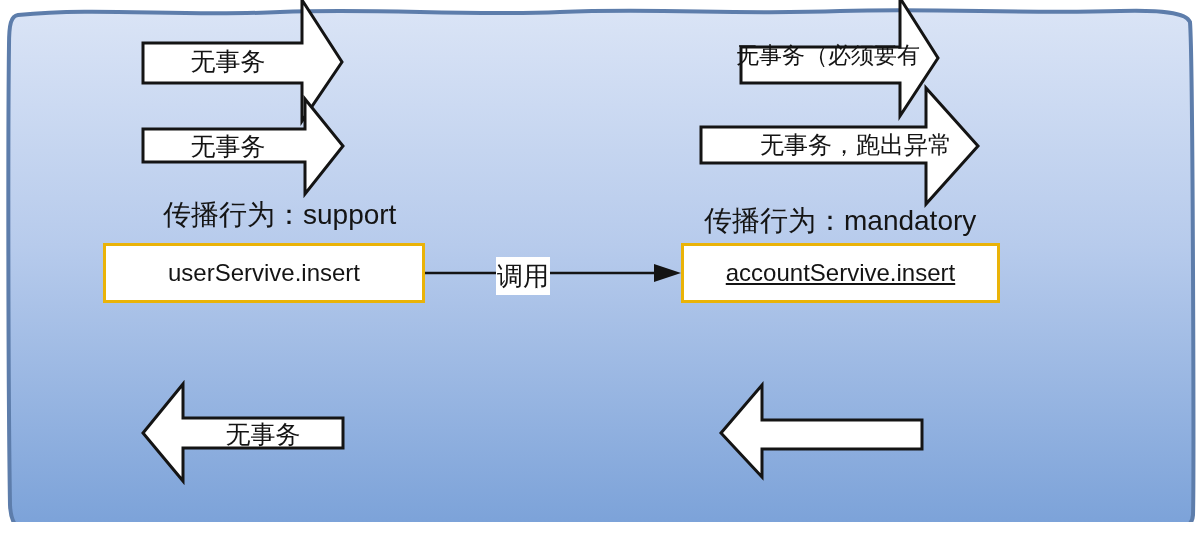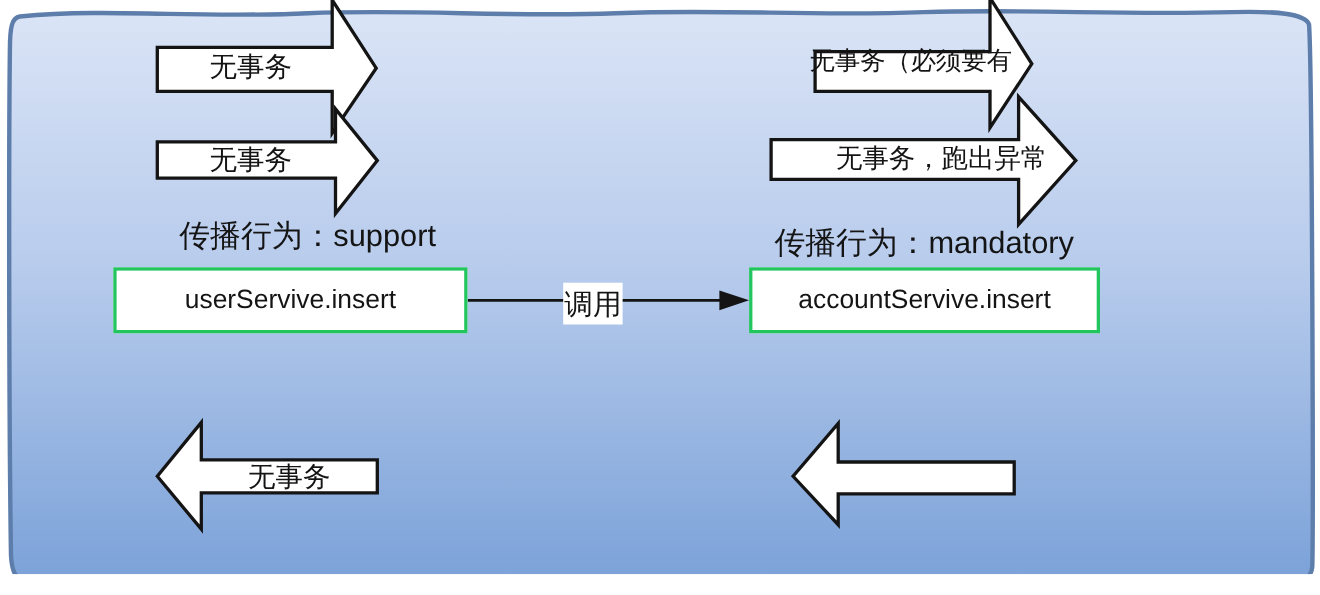--- a/index.html
+++ b/index.html
@@ -17,21 +17,21 @@
     text-align:center;
     color:#141414;
     white-space:nowrap;
     line-height:1.15;
   }
   .arrow-text{font-size:25px;}
   .prop-label{font-size:28px;text-align:left;}
   .service-box{
     position:absolute;
     background:#ffffff;
-    border:3px solid #22c55e;
+    border:3px solid #eab308;
     display:flex;align-items:center;justify-content:center;
     font-size:24px;
     box-sizing:border-box;
   }
   .call-label{
     position:absolute;
     background:#ffffff;
     display:flex;align-items:center;justify-content:center;
     font-size:26px;
   }
@@ -92,17 +92,17 @@
 
   <div class="label arrow-text" style="left:183px;top:420px;width:160px;">无事务</div>
 
 
   <div class="label prop-label" style="left:163px;top:199px;">传播行为：support</div>
 
   <div class="label prop-label" style="left:704px;top:205px;text-align:right;">传播行为：mandatory</div>
 
   <div class="service-box" style="left:103px;top:243px;width:322px;height:60px;">userServive.insert</div>
 
-  <div class="service-box" style="left:681px;top:243px;width:319px;height:60px;">accountServive.insert</div>
+  <div class="service-box" style="left:681px;top:243px;width:319px;height:60px;text-decoration:underline;">accountServive.insert</div>
 
-  <div class="call-label" style="left:496px;top:257px;width:54px;height:38px;margin-left:16px;">调用</div>
+  <div class="call-label" style="left:496px;top:257px;width:54px;height:38px;">调用</div>
 
 </div>
 
 </body></html>

